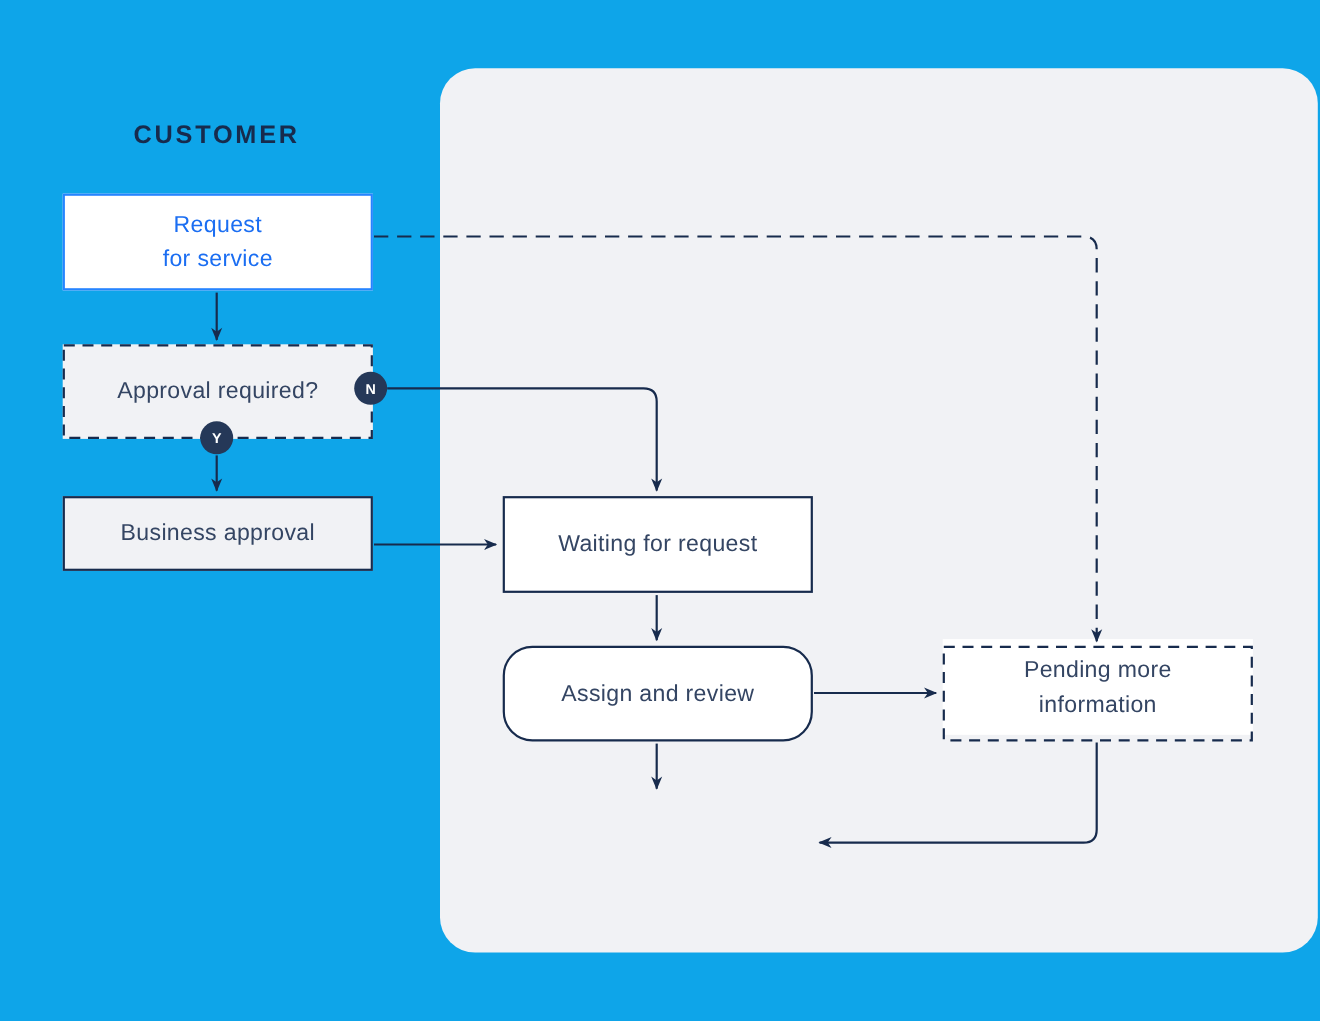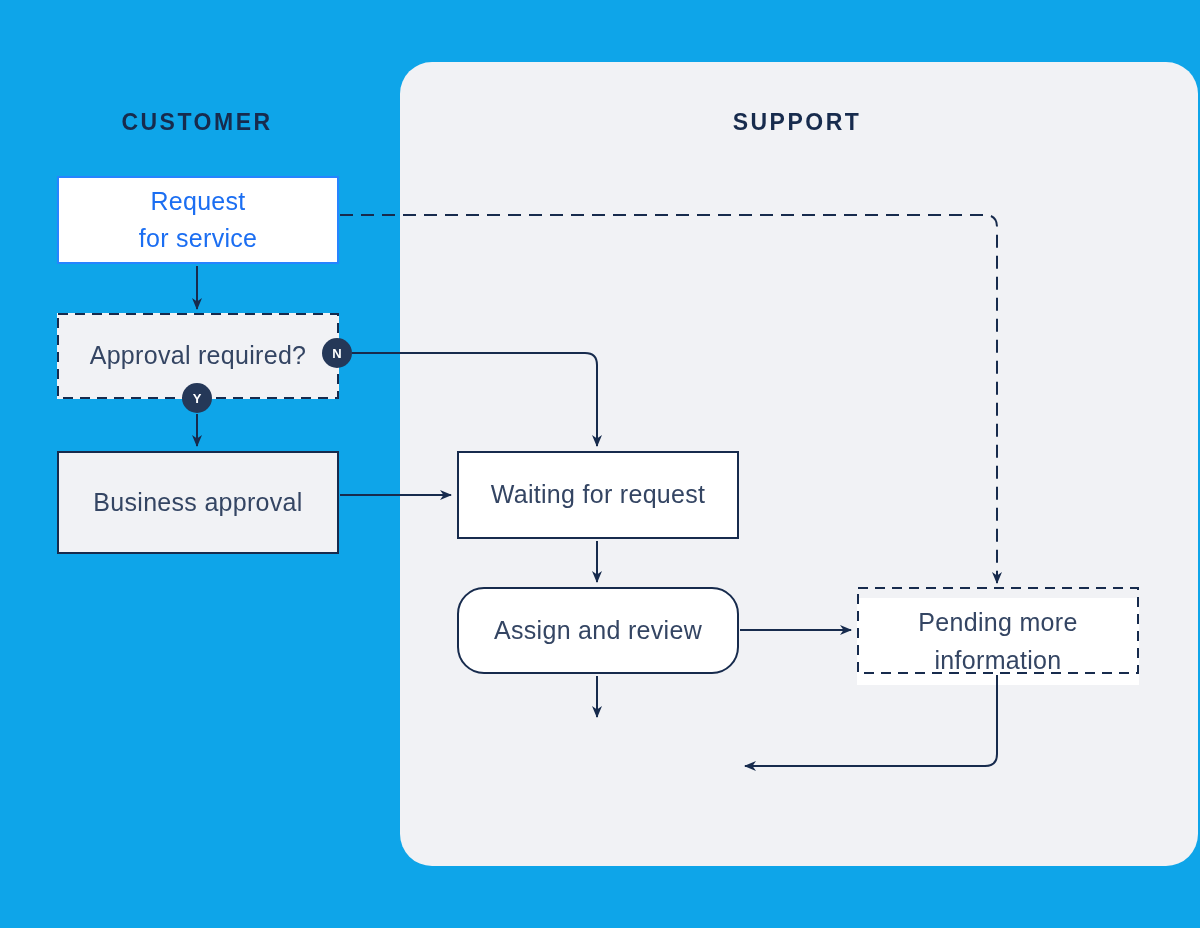--- a/index.html
+++ b/index.html
@@ -13,55 +13,54 @@
   }
   .lane-header{
     position:absolute;top:107px;width:280px;height:30px;
     display:flex;align-items:center;justify-content:center;
     font-size:23px;font-weight:700;letter-spacing:2.5px;color:#172B4D;
   }
   #customer-header{left:57px;}
   #support-header{left:657px;}
   .node{
     position:absolute;display:flex;align-items:center;justify-content:center;
-    text-align:center;font-size:25px;color:#344563;line-height:1.5;
+    text-align:center;font-size:21px;color:#344563;line-height:1.5;
     white-space:pre-line;box-sizing:border-box;letter-spacing:0.3px;
   }
   .solid-navy{border:2px solid #172B4D;}
   .blue{border:2px solid #2684FF;color:#1B6EF2;font-weight:400;}
   .fill-gray{background:#F1F2F5;}
   .fill-white{background:#ffffff;}
   #node-request{left:57px;top:176px;width:282px;height:88px;}
   #node-approval{left:57px;top:313px;width:282px;height:86px;}
-  #node-business{left:57px;top:451px;width:282px;height:103px;}
+  #node-business{left:57px;top:451px;width:282px;height:68px;}
   #node-waiting{left:457px;top:451px;width:282px;height:88px;}
   #node-assign{left:457px;top:587px;width:282px;height:87px;border-radius:27px;}
   #node-fulfill{left:457px;top:722px;width:282px;height:87px;}
-  #node-pending{left:857px;top:598px;width:282px;height:87px;text-align:center;}
+  #node-pending{left:857px;top:581px;width:282px;height:87px;text-align:center;}
   .badge{
     position:absolute;width:30px;height:30px;border-radius:50%;
     background:#253858;color:#ffffff;font-size:13px;font-weight:700;
     display:flex;align-items:center;justify-content:center;z-index:4;
   }
   #badge-n{left:322px;top:338px;}
   #badge-y{left:182px;top:383px;}
   #connector-layer{position:absolute;left:0;top:0;z-index:3;pointer-events:none;}
   .node{z-index:2;}
   .panel{z-index:0;}
   .lane-header{z-index:1;}
 </style>
 </head>
 <body>
 
 <div id="canvas">
 
   <div class="panel"></div>
 
   <div class="lane-header" id="customer-header">CUSTOMER</div>
-  <div class="lane-header" id="support-header">SUPPORT</div>
 
   <div class="node blue fill-white" id="node-request">Request
 for service</div>
 
   <div class="node fill-gray" id="node-approval">Approval required?</div>
 
   <div class="node solid-navy fill-gray" id="node-business">Business approval</div>
 
   <div class="node solid-navy fill-white" id="node-waiting">Waiting for request</div>
 

